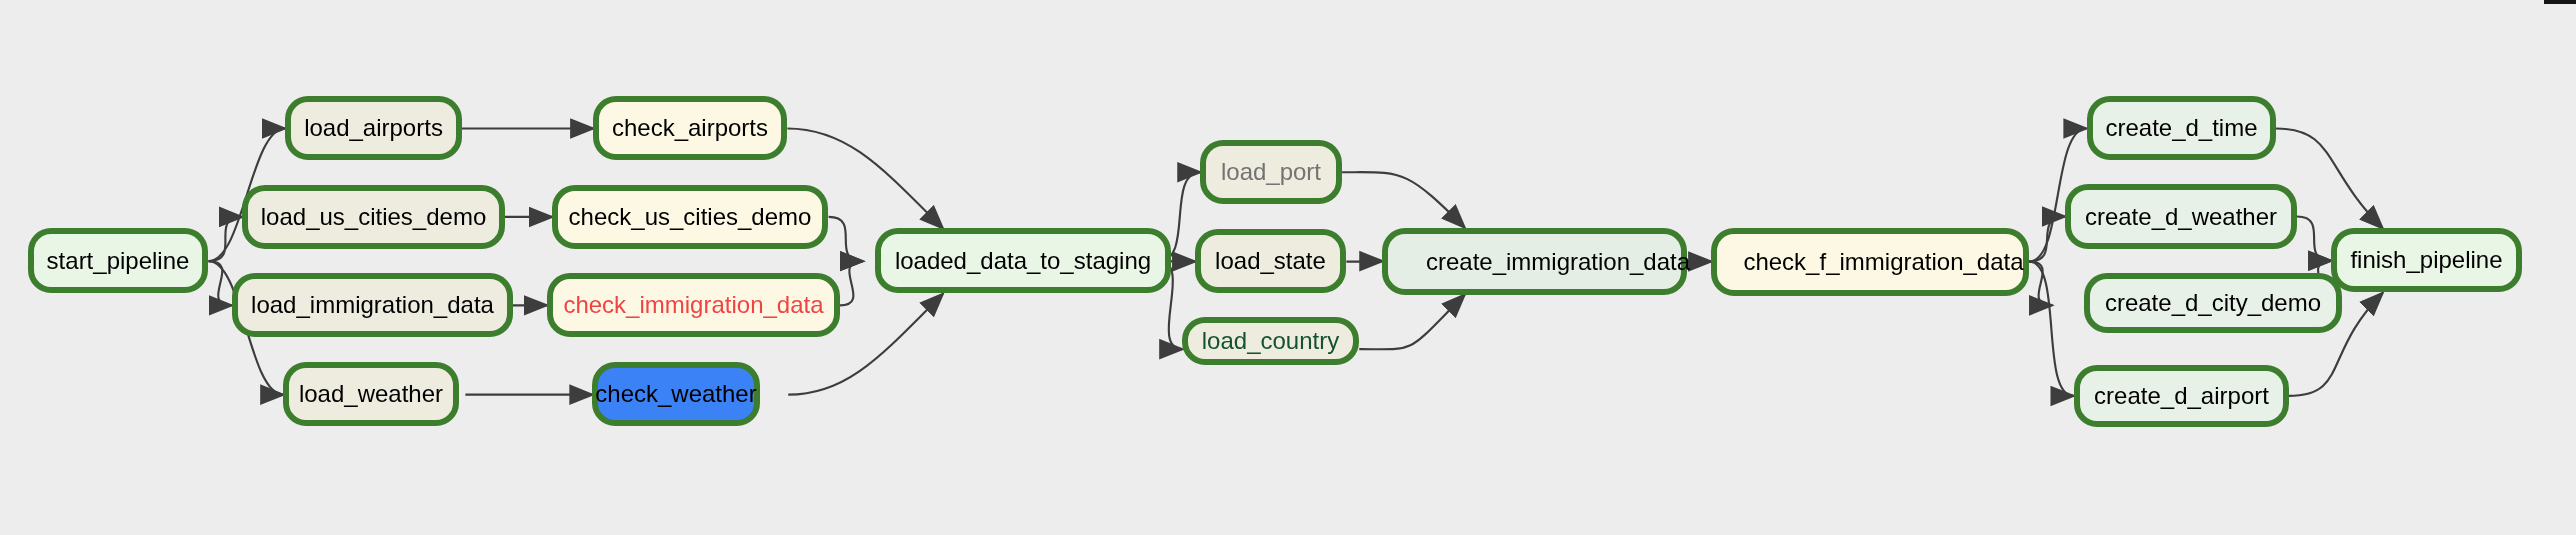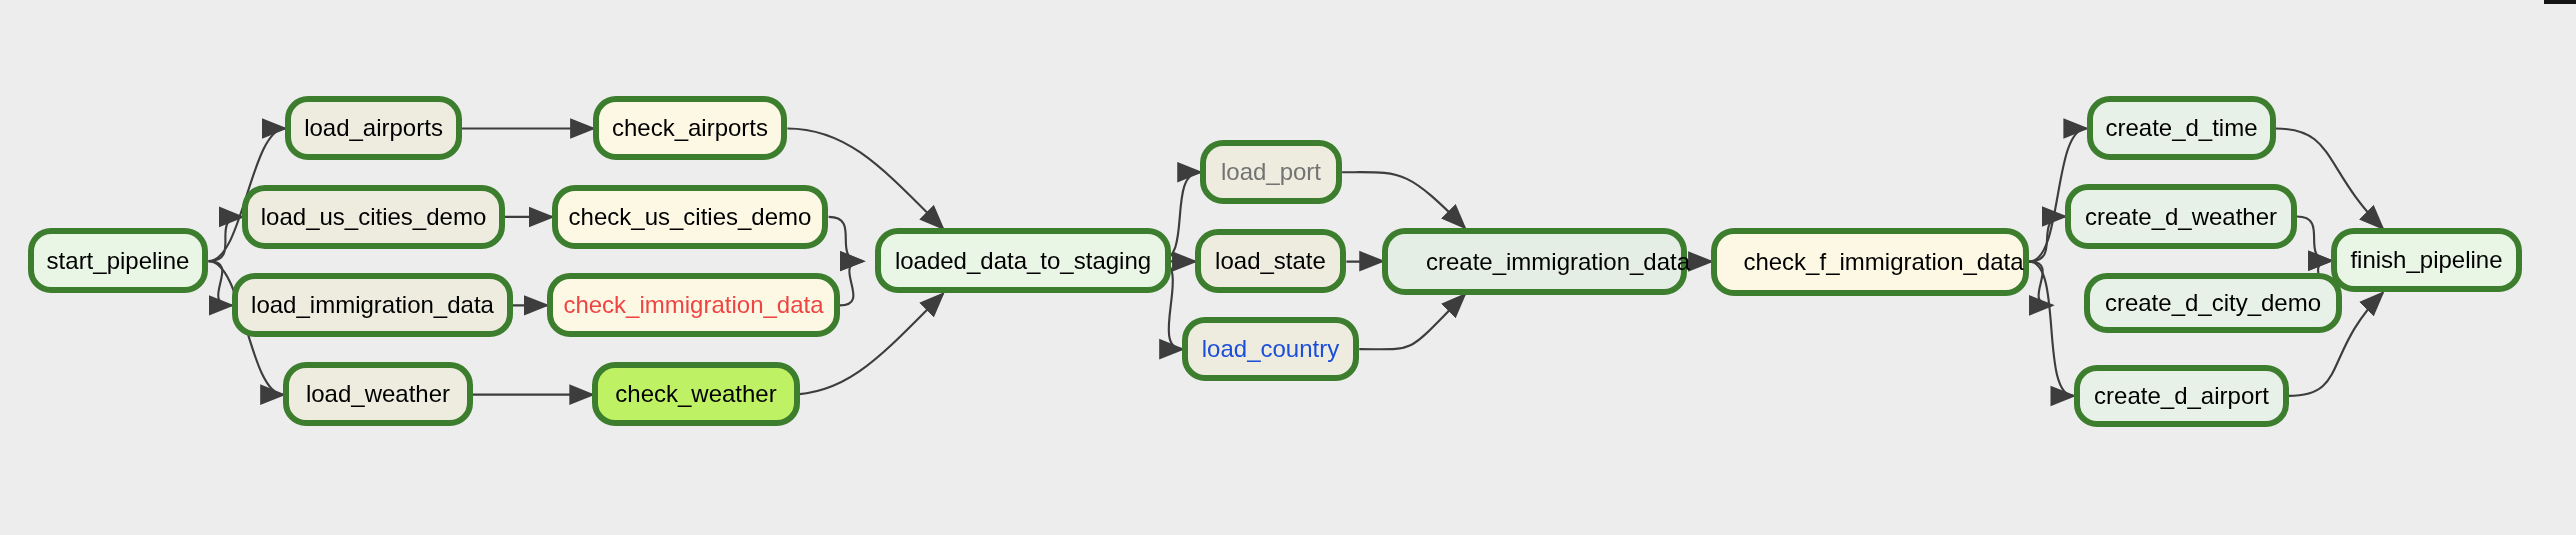--- a/index.html
+++ b/index.html
@@ -76,45 +76,45 @@
     </div>
     <div class="node" style="left: 285px; top: 96px; width: 177px; height: 64px; background: rgb(237, 236, 223); border-color: rgb(60, 126, 45); color: rgb(0, 0, 0);">
       <span>load_airports</span>
     </div>
     <div class="node" style="left: 242px; top: 185px; width: 263px; height: 64px; background: rgb(237, 236, 223); border-color: rgb(60, 126, 45); color: rgb(0, 0, 0);">
       <span>load_us_cities_demo</span>
     </div>
     <div class="node" style="left: 232px; top: 273px; width: 281px; height: 64px; background: rgb(237, 236, 223); border-color: rgb(60, 126, 45); color: rgb(0, 0, 0);">
       <span>load_immigration_data</span>
     </div>
-    <div class="node" style="left: 283px; top: 362px; width: 190px; height: 64px; background: rgb(237, 236, 223); border-color: rgb(60, 126, 45); color: rgb(0, 0, 0);">
+    <div class="node" style="left: 283px; top: 362px; width: 176px; height: 64px; background: rgb(237, 236, 223); border-color: rgb(60, 126, 45); color: rgb(0, 0, 0);">
       <span>load_weather</span>
     </div>
     <div class="node" style="left: 593px; top: 96px; width: 194px; height: 64px; background: rgb(253, 248, 227); border-color: rgb(60, 126, 45); color: rgb(0, 0, 0);">
       <span>check_airports</span>
     </div>
     <div class="node" style="left: 552px; top: 185px; width: 276px; height: 64px; background: rgb(253, 248, 227); border-color: rgb(60, 126, 45); color: #000000;">
       <span>check_us_cities_demo</span>
     </div>
     <div class="node" style="left: 547px; top: 273px; width: 293px; height: 64px; background: rgb(253, 248, 227); border-color: rgb(60, 126, 45); color: #ef4444;">
       <span>check_immigration_data</span>
     </div>
-    <div class="node" style="left: 592px; top: 362px; width: 208px; height: 64px; background: #bef264; border-color: rgb(60, 126, 45); color: rgb(0, 0, 0);">
+    <div class="node" style="left: 592px; top: 362px; width: 168px; height: 64px; background: #3b82f6; border-color: rgb(60, 126, 45); color: rgb(0, 0, 0);">
       <span>check_weather</span>
     </div>
     <div class="node" style="left: 875px; top: 228px; width: 296px; height: 65px; background: rgb(233, 245, 229); border-color: rgb(60, 126, 45); color: rgb(0, 0, 0);">
       <span>loaded_data_to_staging</span>
     </div>
     <div class="node" style="left: 1200px; top: 140px; width: 142px; height: 64px; background: rgb(237, 236, 223); border-color: rgb(60, 126, 45); color: #737373;">
       <span>load_port</span>
     </div>
     <div class="node" style="left: 1195px; top: 229px; width: 151px; height: 64px; background: rgb(237, 236, 223); border-color: rgb(60, 126, 45); color: rgb(0, 0, 0);">
       <span>load_state</span>
     </div>
-    <div class="node" style="left: 1182px; top: 317px; width: 177px; height: 64px; background: rgb(237, 236, 223); border-color: rgb(60, 126, 45); color: #1d4ed8;">
+    <div class="node" style="left: 1182px; top: 317px; width: 177px; height: 48px; background: rgb(237, 236, 223); border-color: rgb(60, 126, 45); color: #14532d;">
       <span>load_country</span>
     </div>
     <div class="node" style="left: 1382px; top: 228px; width: 305px; height: 67px; background: rgb(229, 238, 229); border-color: rgb(60, 126, 45); color: rgb(0, 0, 0); padding-left: 47px;">
       <span>create_immigration_data</span>
     </div>
     <div class="node" style="left: 1711px; top: 228px; width: 318px; height: 68px; background: rgb(253, 248, 227); border-color: rgb(60, 126, 45); color: rgb(0, 0, 0); padding-left: 27px;">
       <span>check_f_immigration_data</span>
     </div>
     <div class="node" style="left: 2087px; top: 96px; width: 189px; height: 64px; background: rgb(232, 241, 232); border-color: rgb(60, 126, 45); color: rgb(0, 0, 0);">
       <span>create_d_time</span>

